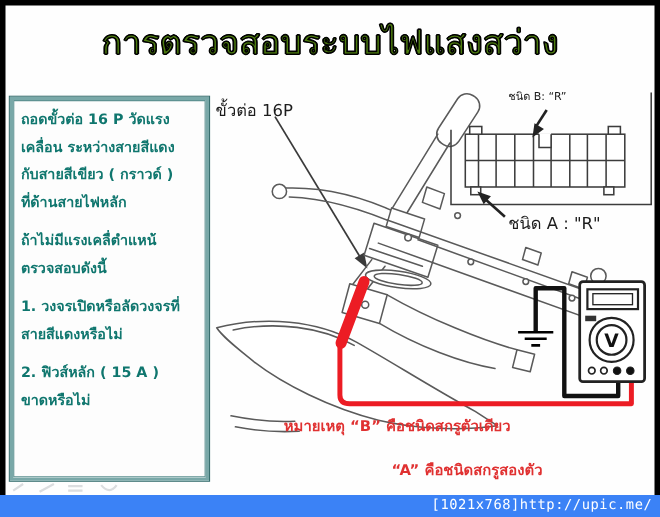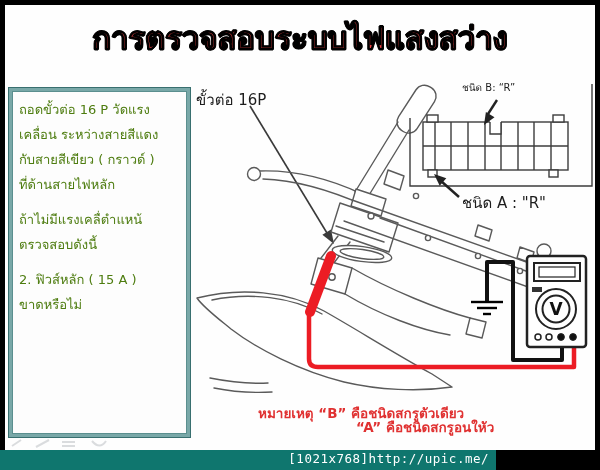--- a/index.html
+++ b/index.html
@@ -1,50 +1,51 @@
 <!DOCTYPE html>
 <html><head>
 <meta charset="utf-8">
 <style>
   html,body{margin:0;padding:0;}
   body{font-family:"DejaVu Sans", sans-serif;}
   #stage{position:relative;width:600px;height:470px;background:#000;overflow:hidden;}
   #content{position:absolute;left:5px;top:5px;width:590px;height:445px;background:#fefefe;overflow:hidden;}
   #title{position:absolute;left:0;top:8px;width:100%;text-align:center;
-         font-size:31px;font-weight:bold;color:#ef4444;letter-spacing:0px;
+         font-size:31px;font-weight:normal;color:#4d7c0f;letter-spacing:0px;
          -webkit-text-stroke:1.1px #000;
          text-shadow:1px 0 0 #000,-1px 0 0 #000,0 1px 0 #000,0 -1px 0 #000;}
   #panel{position:absolute;left:4px;top:83px;width:181px;height:349px;background:#fdfdfd;
          border:3px solid #79a8a8;box-shadow:0 0 0 1px #386f6f, inset 0 0 0 1px #5b8f8f;
          box-sizing:border-box;padding:4px 7px;overflow:hidden;}
-  #panel p{margin:9px 15px 10px 0;font-size:13px;line-height:25px;font-weight:normal;color:#4d7c0f;}
+  #panel p{margin:9px 15px 10px 0;font-size:13px;line-height:25px;font-weight:bold;color:#0f766e;}
   #panel p:first-child{margin-top:2px;}
   .lbl{position:absolute;color:#1d1d1d;white-space:nowrap;}
   #connector-callout{left:191px;top:83px;font-size:15px;}
   #type-b-label{left:457px;top:75px;font-size:10px;}
   #type-a-label{left:457px;top:186px;font-size:15px;}
   .rednote{position:absolute;color:#e03131;font-weight:bold;font-size:13.5px;white-space:nowrap;}
-  #note1{left:253px;top:397px;}
+  #note1{left:253px;top:371px;}
   #note2{left:351px;top:411px;}
   #diagram-svg{position:absolute;left:0;top:0;}
-  #footer{position:absolute;left:0;bottom:0;width:496px;height:20px;background:#0f766e;}
+  #footer{position:absolute;left:0;bottom:0;width:600px;height:20px;background:#3b82f6;}
   #watermark{position:absolute;right:7px;top:1px;color:#fff;font-size:12.5px;
              font-family:"DejaVu Sans Mono", monospace;letter-spacing:0.5px;}
 </style>
 </head>
 <body>
 
 <div id="stage">
   <div id="content">
 
     <div id="title">การตรวจสอบระบบไฟแสงสว่าง</div>
 
     <div id="panel">
       <p>ถอดขั้วต่อ 16 P วัดแรงเคลื่อน ระหว่างสายสีแดงกับสายสีเขียว ( กราวด์ ) ที่ด้านสายไฟหลัก</p>
       <p>ถ้าไม่มีแรงเคลื่ตำแหน้ตรวจสอบดังนี้</p>
+      <p>1. วงจรเปิดหรือลัดวงจรที่สายสีแดงหรือไม่</p>
       <p>2. ฟิวส์หลัก ( 15 A ) ขาดหรือไม่</p>
     </div>
 
     <svg id="diagram-svg" width="595" height="445" viewBox="5 5 595 445" xmlns="http://www.w3.org/2000/svg">
 
       <g>
         <line x1="250" y1="106" x2="330" y2="238" stroke="#3a3a3a" stroke-width="1.6"></line>
         <polygon points="334,244 322.4,234.7 331,229.5" fill="#3a3a3a"></polygon>
       </g>
 
@@ -152,19 +153,19 @@
         <path d="M62,442 h13 M62,446 h13"></path>
         <path d="M92,441 c5,6 10,6 14,0"></path>
       </g>
     </svg>
 
     <div class="lbl" id="connector-callout">ขั้วต่อ 16P</div>
     <div class="lbl" id="type-b-label">ชนิด B: “R”</div>
     <div class="lbl" id="type-a-label">ชนิด A : "R"</div>
 
     <div class="rednote" id="note1">หมายเหตุ “B” คือชนิดสกรูตัวเดียว</div>
-    <div class="rednote" id="note2">“A” คือชนิดสกรูอนใหัว</div>
+    <div class="rednote" id="note2">“A” คือชนิดสกรูสองตัว</div>
   </div>
 
   <div id="footer">
     <span id="watermark">[1021x768]http://upic.me/</span>
   </div>
 </div>
 
 </body></html>

